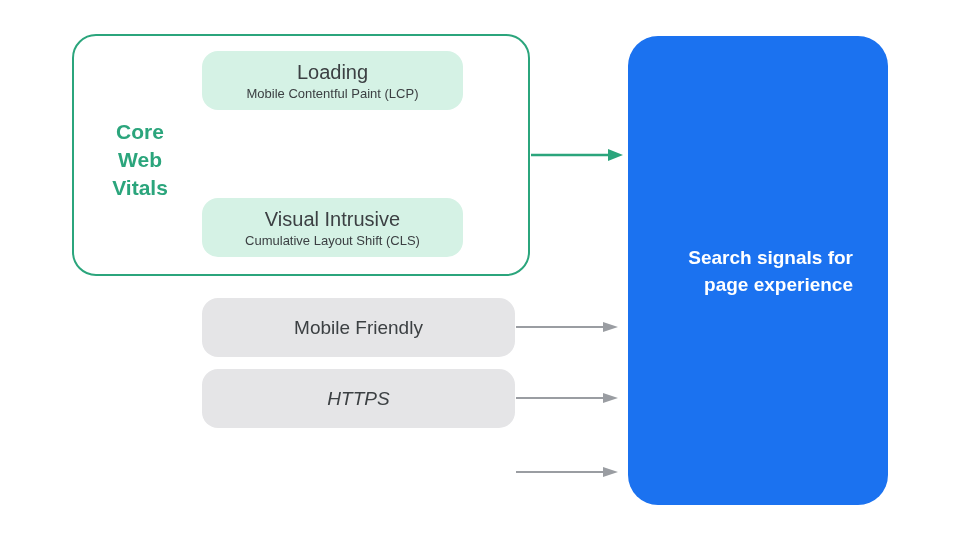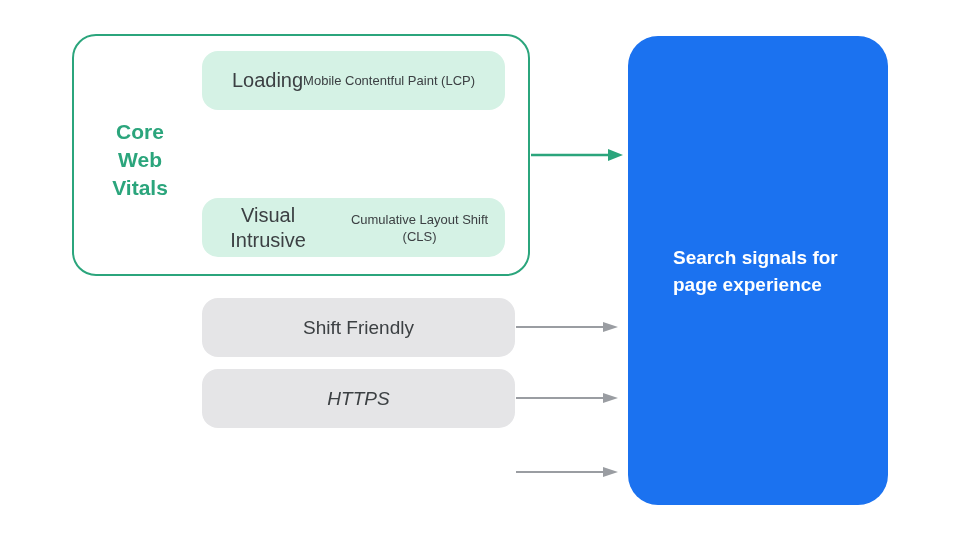--- a/index.html
+++ b/index.html
@@ -35,24 +35,25 @@
     width: 96px;
     text-align: center;
     font-size: 21px;
     line-height: 28px;
     font-weight: 700;
     color: var(--color-green);
   }
   .vital-card {
     position: absolute;
     left: 202px;
-    width: 303px; height: 59px;
+    width: 261px; height: 59px;
     background: var(--color-light_green);
     border-radius: 16px;
     display: flex;
+    flex-direction: column;
     align-items: center;
     justify-content: center;
     text-align: center;
   }
   .vital-card.v1 { top: 51px; }
   .vital-card.v2 { top: 125px; }
   .vital-card.v3 { top: 198px; }
   .vital-title {
     font-size: 20px;
     line-height: 25px;
@@ -93,21 +94,21 @@
     left: 628px; top: 36px;
     width: 260px; height: 469px;
     background: var(--color-blue);
     border-radius: 30px;
     display: flex;
     align-items: center;
     justify-content: center;
   }
   .result-text {
     width: 180px;
-    text-align: left;
+    text-align: right;
     font-size: 19px;
     line-height: 27px;
     font-weight: 700;
     color: #FFFFFF;
     margin-left: 10px;
   }
 </style>
 </head>
 <body>
 
@@ -124,21 +125,21 @@
     <div class="vital-title">Visual Intrusive</div>
     <div class="vital-subtitle">Cumulative Layout Shift (CLS)</div>
   </div>
 
   <svg class="arrow arrow-green" width="92" height="16" viewBox="0 0 92 16" aria-hidden="true">
     <line x1="0" y1="8" x2="78" y2="8" stroke="currentColor" stroke-width="2.5"></line>
     <polygon points="77,2 92,8 77,14" fill="currentColor"></polygon>
   </svg>
 
   <div class="signal-card s1">
-    <div class="signal-label">Shift Friendly</div>
+    <div class="signal-label">Mobile Friendly</div>
   </div>
   <div class="signal-card s2">
     <div class="signal-label">HTTPS</div>
   </div>
 
   <svg class="arrow arrow-gray a1" width="102" height="14" viewBox="0 0 102 14" aria-hidden="true">
     <line x1="0" y1="7" x2="88" y2="7" stroke="currentColor" stroke-width="2"></line>
     <polygon points="87,2 102,7 87,12" fill="currentColor"></polygon>
   </svg>
   <svg class="arrow arrow-gray a2" width="102" height="14" viewBox="0 0 102 14" aria-hidden="true">

